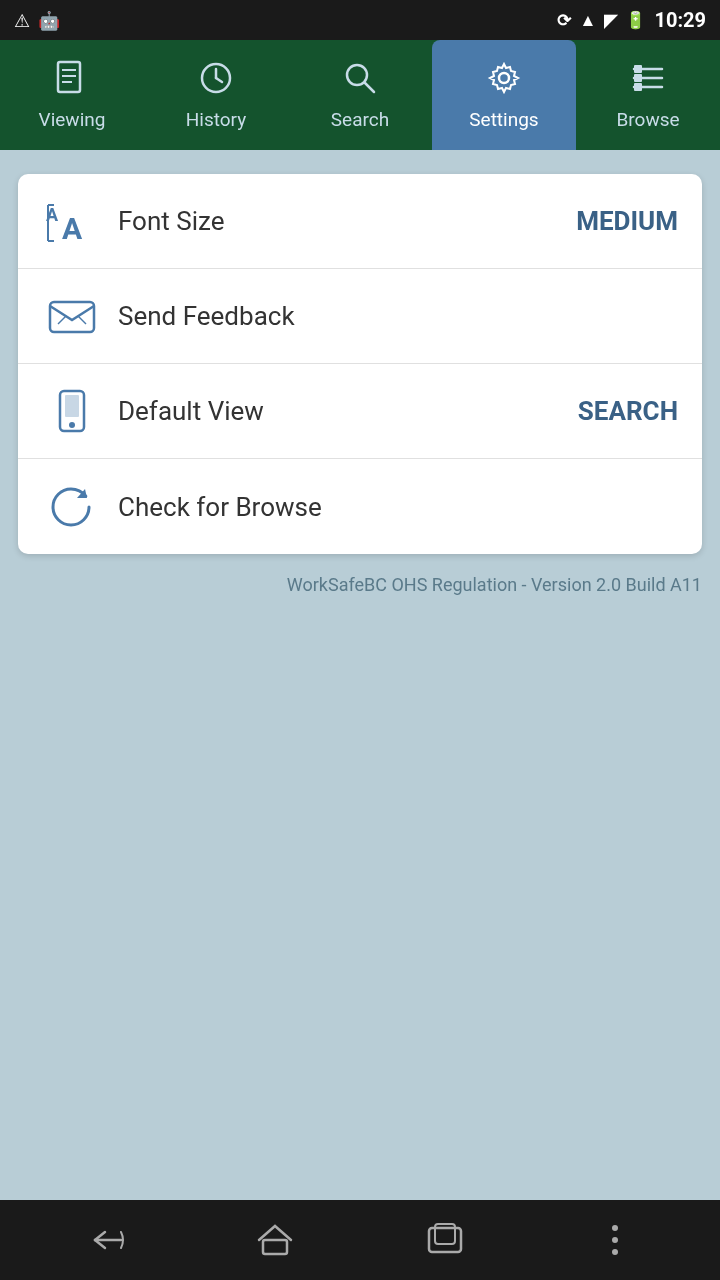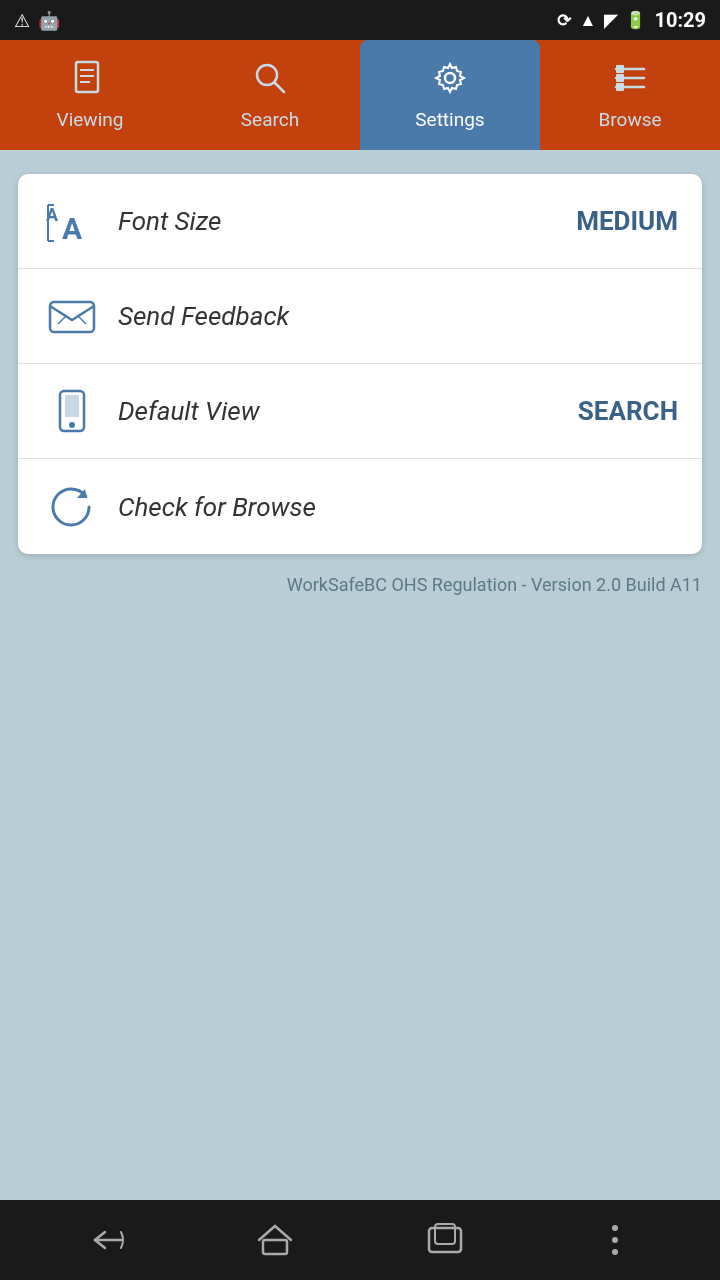--- a/index.html
+++ b/index.html
@@ -36,21 +36,21 @@
       font-size: 19px;
       font-weight: bold;
     }
     .status-time {
       font-size: 20px;
       font-weight: bold;
     }
 
     
     .tab-bar {
-      background: #c2410c;
+      background: #14532d;
       display: flex;
       height: 110px;
     }
     .tab-item {
       flex: 1;
       display: flex;
       flex-direction: column;
       align-items: center;
       justify-content: center;
       gap: 6px;
@@ -103,21 +103,20 @@
       justify-content: center;
       color: #4a7aaa;
       font-size: 38px;
       margin-right: 16px;
       flex-shrink: 0;
     }
     .row-label {
       flex: 1;
       font-size: 26px;
       color: #333;
-      font-style: italic;
     }
     .row-value {
       font-size: 26px;
       color: #3a6186;
       font-weight: bold;
     }
 
     
     .version-text {
       text-align: right;
@@ -167,20 +166,30 @@
   <div class="tab-item">
     <span class="tab-icon">
       <svg width="36" height="36" viewBox="0 0 36 36" fill="none" xmlns="http://www.w3.org/2000/svg">
         <rect x="4" y="2" width="22" height="30" rx="2" stroke="#c8dce8" stroke-width="2.5" fill="none"></rect>
         <line x1="8" y1="10" x2="22" y2="10" stroke="#c8dce8" stroke-width="2"></line>
         <line x1="8" y1="16" x2="22" y2="16" stroke="#c8dce8" stroke-width="2"></line>
         <line x1="8" y1="22" x2="18" y2="22" stroke="#c8dce8" stroke-width="2"></line>
       </svg>
     </span>
     <span class="tab-label">Viewing</span>
+  </div>
+  <div class="tab-item">
+    <span class="tab-icon">
+      <svg width="36" height="36" viewBox="0 0 36 36" fill="none" xmlns="http://www.w3.org/2000/svg">
+        <circle cx="18" cy="18" r="14" stroke="#c8dce8" stroke-width="2.5" fill="none"></circle>
+        <line x1="18" y1="18" x2="18" y2="9" stroke="#c8dce8" stroke-width="2.5" stroke-linecap="round"></line>
+        <line x1="18" y1="18" x2="24" y2="22" stroke="#c8dce8" stroke-width="2.5" stroke-linecap="round"></line>
+      </svg>
+    </span>
+    <span class="tab-label">History</span>
   </div>
   <div class="tab-item">
     <span class="tab-icon">
       <svg width="36" height="36" viewBox="0 0 36 36" fill="none" xmlns="http://www.w3.org/2000/svg">
         <circle cx="15" cy="15" r="10" stroke="#c8dce8" stroke-width="2.5" fill="none"></circle>
         <line x1="23" y1="23" x2="32" y2="32" stroke="#c8dce8" stroke-width="2.5" stroke-linecap="round"></line>
       </svg>
     </span>
     <span class="tab-label">Search</span>
   </div>

